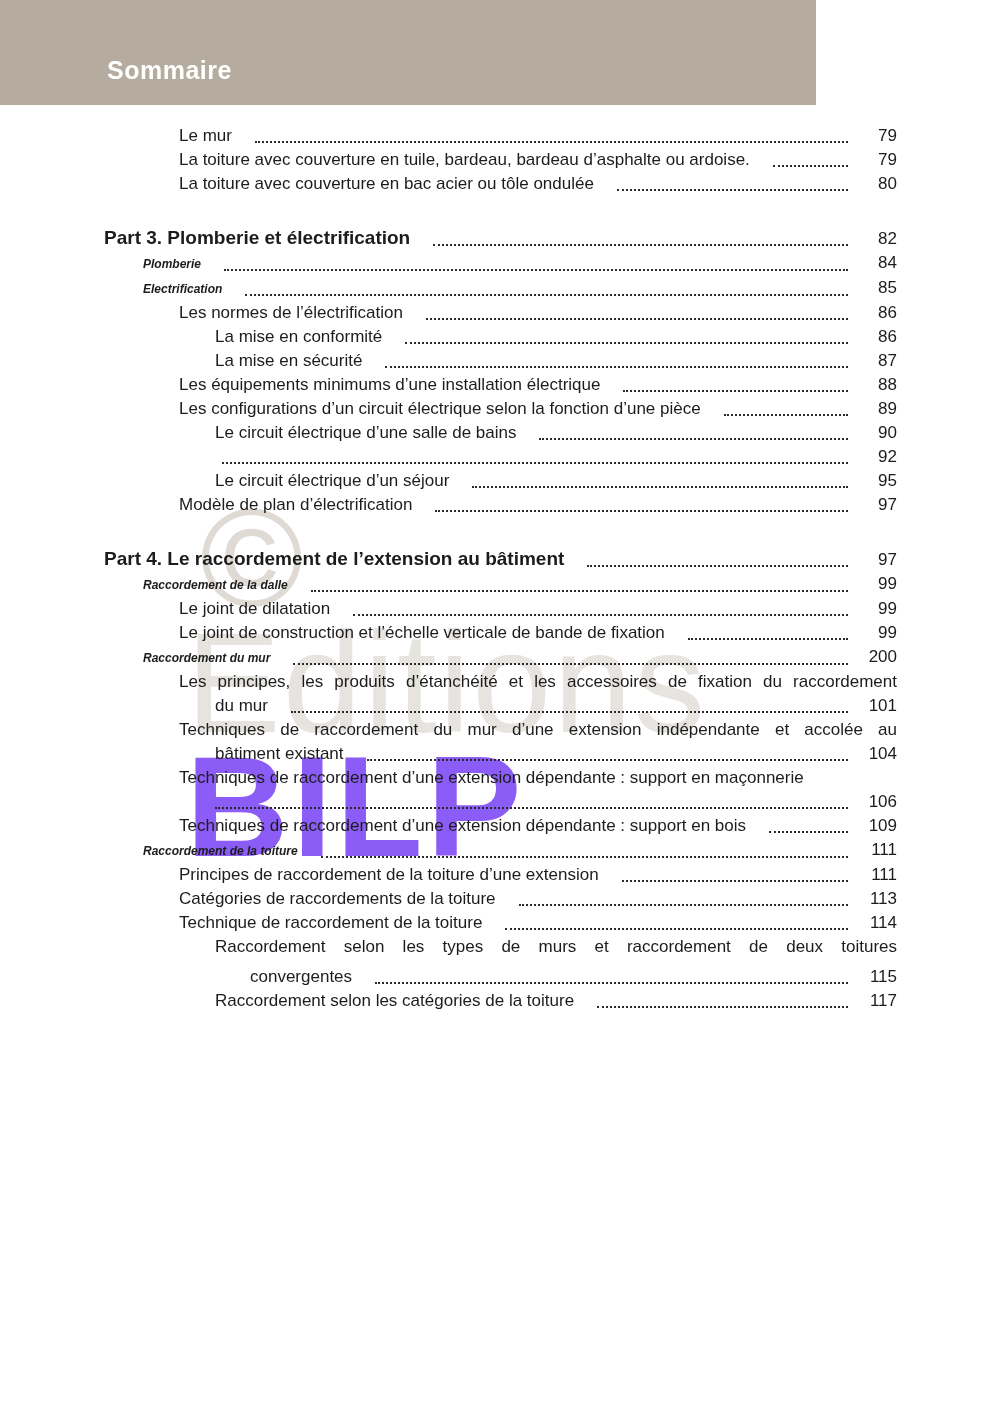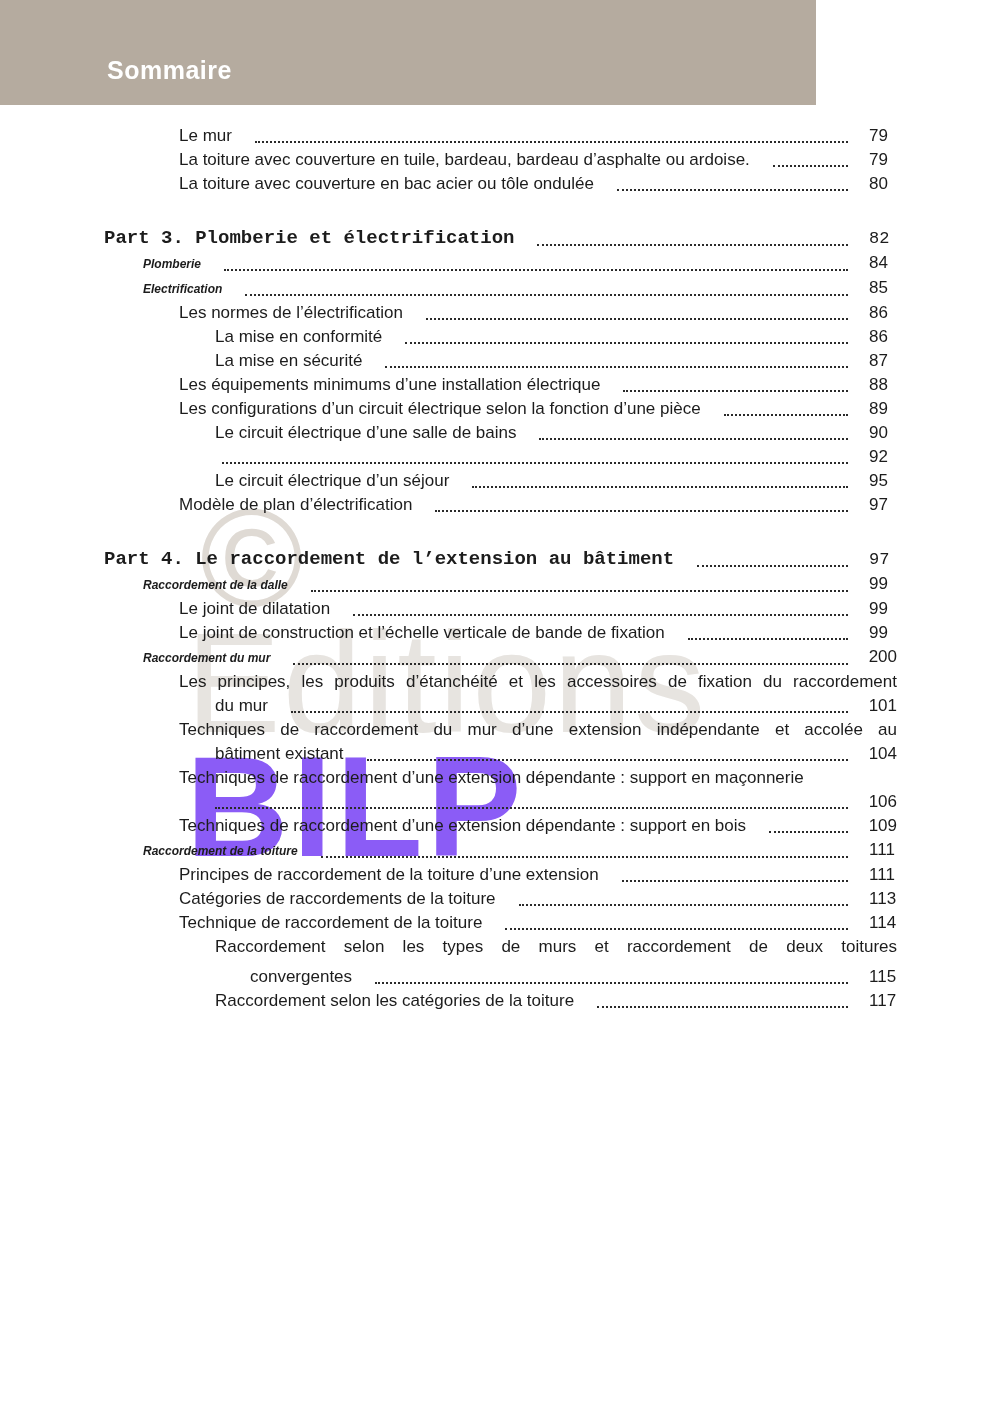--- a/index.html
+++ b/index.html
@@ -37,40 +37,40 @@
   }
   
   .toc{
     position:absolute;left:104px;top:124px;width:793px;z-index:1;
   }
   .r{
     display:flex;align-items:baseline;
     line-height:24px;font-size:17px;gap:16px;
   }
   .gap{height:30px;}
-  .part{padding-left:0;font-family:Liberation Mono, monospace;}
+  .part{padding-left:0;}
   .sub{padding-left:39px;}
   .l2{padding-left:75px;}
   .l3{padding-left:111px;}
   .w3{padding-left:146px;margin-top:6px;}
   .part .lbl{font-size:19px;font-weight:bold;}
   .sub .lbl{font-size:12px;font-weight:bold;font-style:italic;}
   .lbl{white-space:pre-wrap;}
   .dots{
     flex:1 1 auto;
     align-self:flex-end;
     height:0;
     border-bottom:2px dotted #2a2a2a;
     margin:0 5px 5px 7px;
     min-width:12px;
   }
   .dotsonly .dots{margin-left:0;}
   .pg{
     flex:0 0 auto;
-    min-width:28px;text-align:left;
+    min-width:28px;text-align:right;
     font-size:17px;
   }
   .jrow .lbl{
     width:100%;
     text-align:justify;
     text-align-last:justify;
   }
 </style>
 </head>
 <body>

